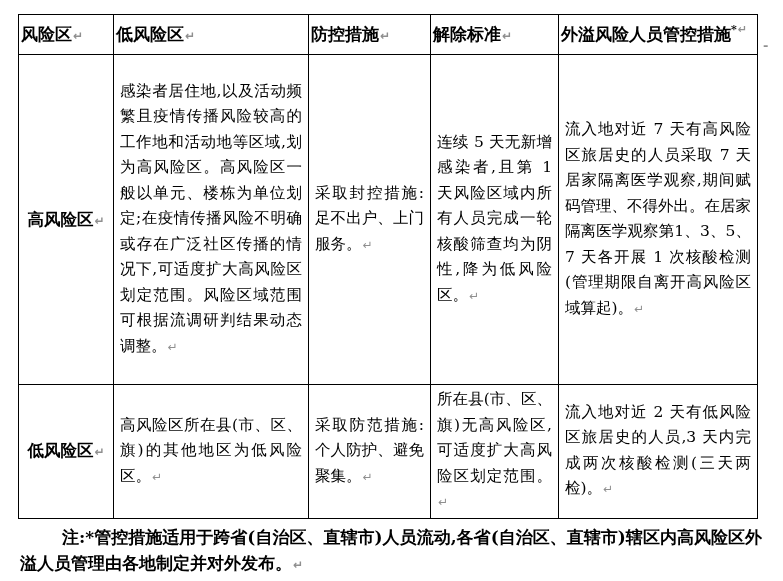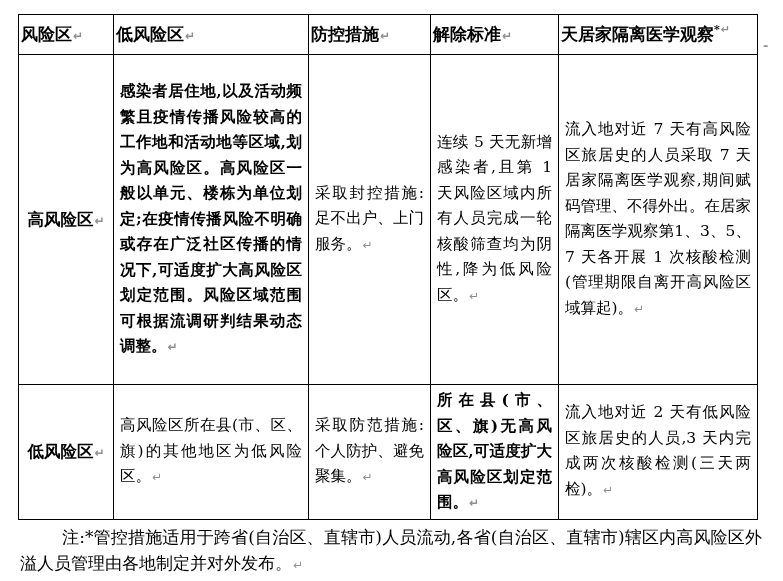--- a/index.html
+++ b/index.html
@@ -46,39 +46,39 @@
   }
   td.body-cell {
     font-size:15.5px;
     line-height:25.5px;
     padding:2px 6px;
     text-align:justify;
     text-justify:inter-character;
   }
   tr.row-high > td { height:330px; }
   tr.row-low  > td { height:126px; }
-  td.top-align { vertical-align:top;font-weight:bold; }
+  td.top-align { vertical-align:top; }
   .pmark {
     color:#8f8f8f;
     font-size:12px;
     font-family:"DejaVu Sans","Liberation Sans",sans-serif;
     margin-left:1px;
   }
   .sup-wrap {
     vertical-align:super;
     font-size:11px;
     line-height:0;
   }
   .sup-wrap .pmark { font-size:11px; }
   .footnote {
     position:absolute;
     left:20px; top:524px;
     width:742px;
     font-size:17px;
-    font-weight:normal;
+    font-weight:bold;
     line-height:26px;
     text-align:justify;
     text-justify:inter-character;
     text-indent:42px;
   }
   .row-end-mark {
     position:absolute;
     left:763px; top:38px;
     color:#8f8f8f;
     font-size:13px;
@@ -95,21 +95,21 @@
       <col class="c3">
       <col class="c4">
       <col class="c5">
   </colgroup>
   <thead>
     <tr>
       <th><span>风险区</span><span class="pmark">↵</span></th>
       <th><span>低风险区</span><span class="pmark">↵</span></th>
       <th><span>防控措施</span><span class="pmark">↵</span></th>
       <th><span>解除标准</span><span class="pmark">↵</span></th>
-      <th><span>天居家隔离医学观察</span><span class="sup-wrap"><span>*</span><span class="pmark">↵</span></span></th>
+      <th><span>外溢风险人员管控措施</span><span class="sup-wrap"><span>*</span><span class="pmark">↵</span></span></th>
     </tr>
   </thead>
   <tbody>
     <tr class="row-high">
       <td class="zone-cell"><span>高风险区</span><span class="pmark">↵</span></td>
       <td class="body-cell top-align"><span>感染者居住地,以及活动频繁且疫情传播风险较高的工作地和活动地等区域,划为高风险区。高风险区一般以单元、楼栋为单位划定;在疫情传播风险不明确或存在广泛社区传播的情况下,可适度扩大高风险区划定范围。风险区域范围可根据流调研判结果动态调整。</span><span class="pmark">↵</span></td>
       <td class="body-cell"><span>采取封控措施:足不出户、上门服务。</span><span class="pmark">↵</span></td>
       <td class="body-cell"><span>连续 5 天无新增感染者,且第 1 天风险区域内所有人员完成一轮核酸筛查均为阴性,降为低风险区。</span><span class="pmark">↵</span></td>
       <td class="body-cell"><span>流入地对近 7 天有高风险区旅居史的人员采取 7 天居家隔离医学观察,期间赋码管理、不得外出。在居家隔离医学观察第1、3、5、7 天各开展 1 次核酸检测(管理期限自离开高风险区域算起)。</span><span class="pmark">↵</span></td>
     </tr>

